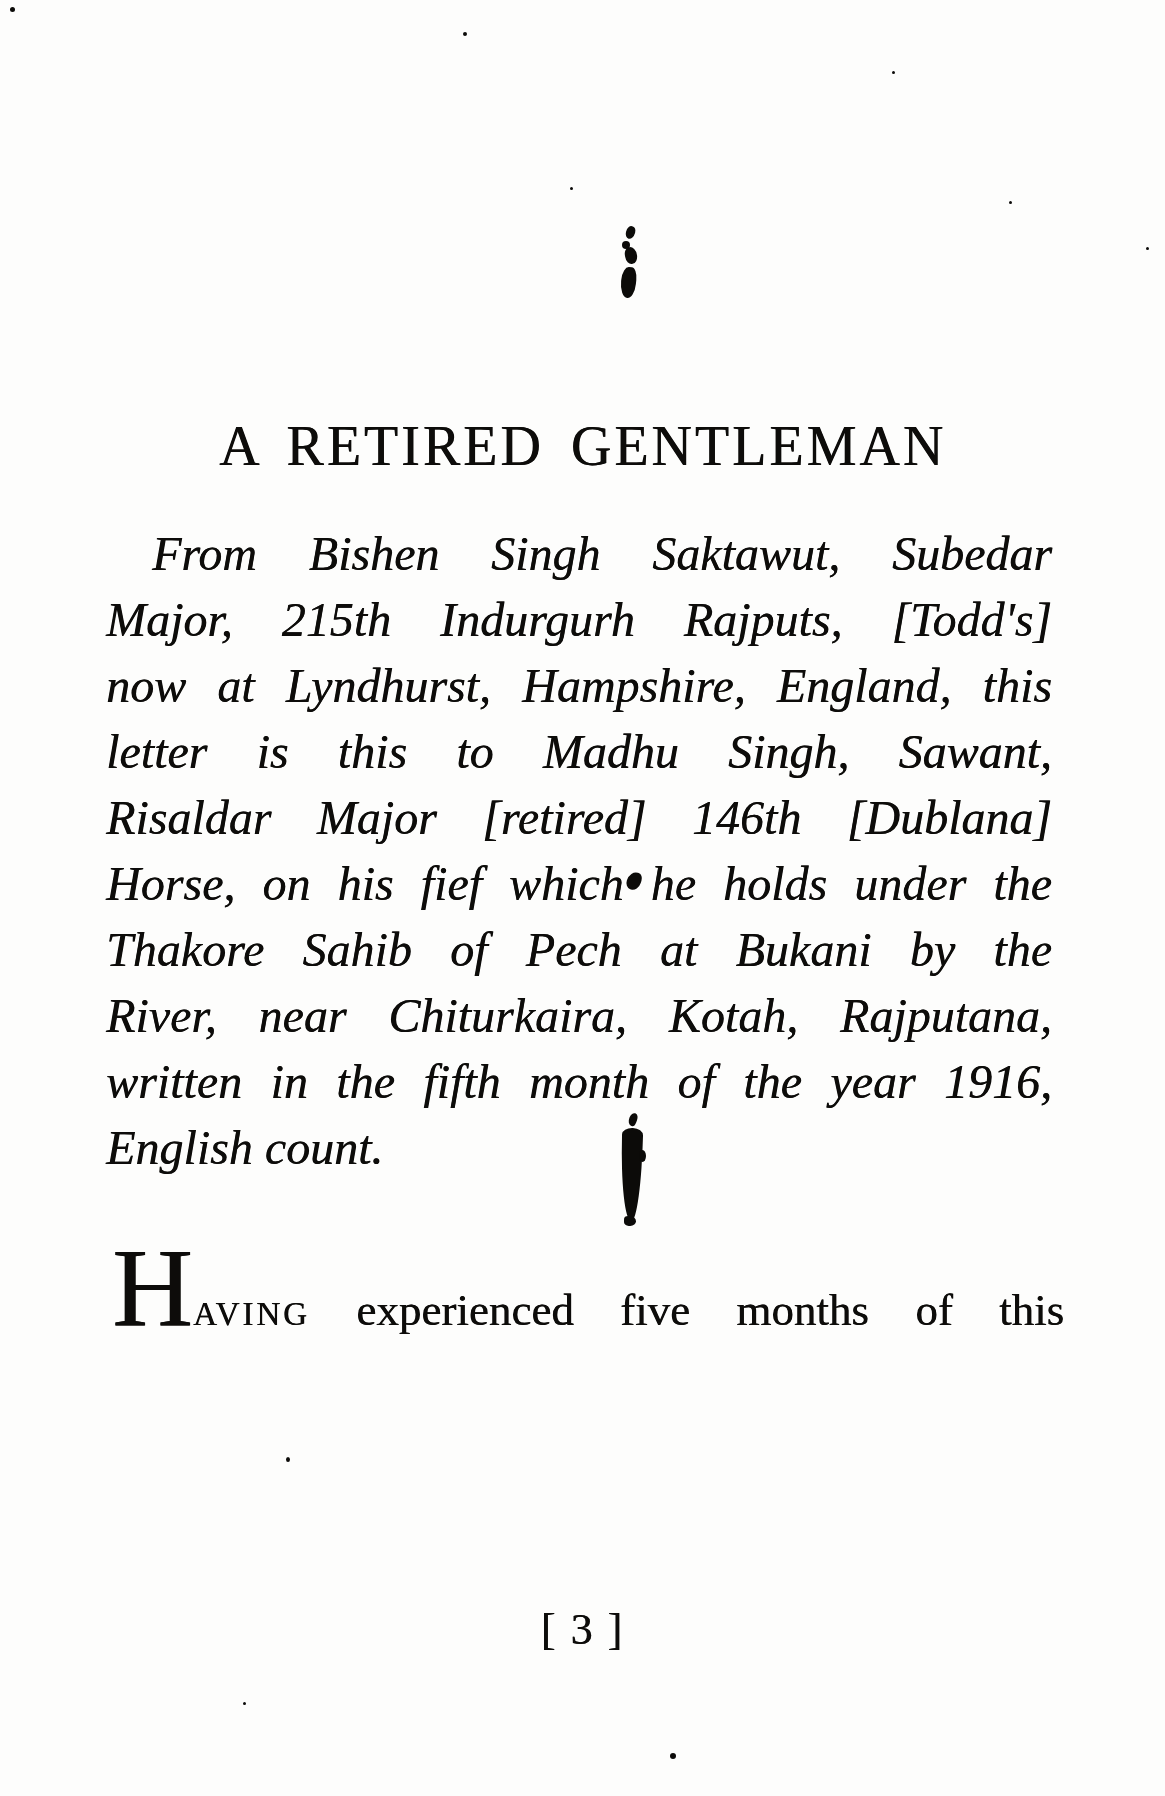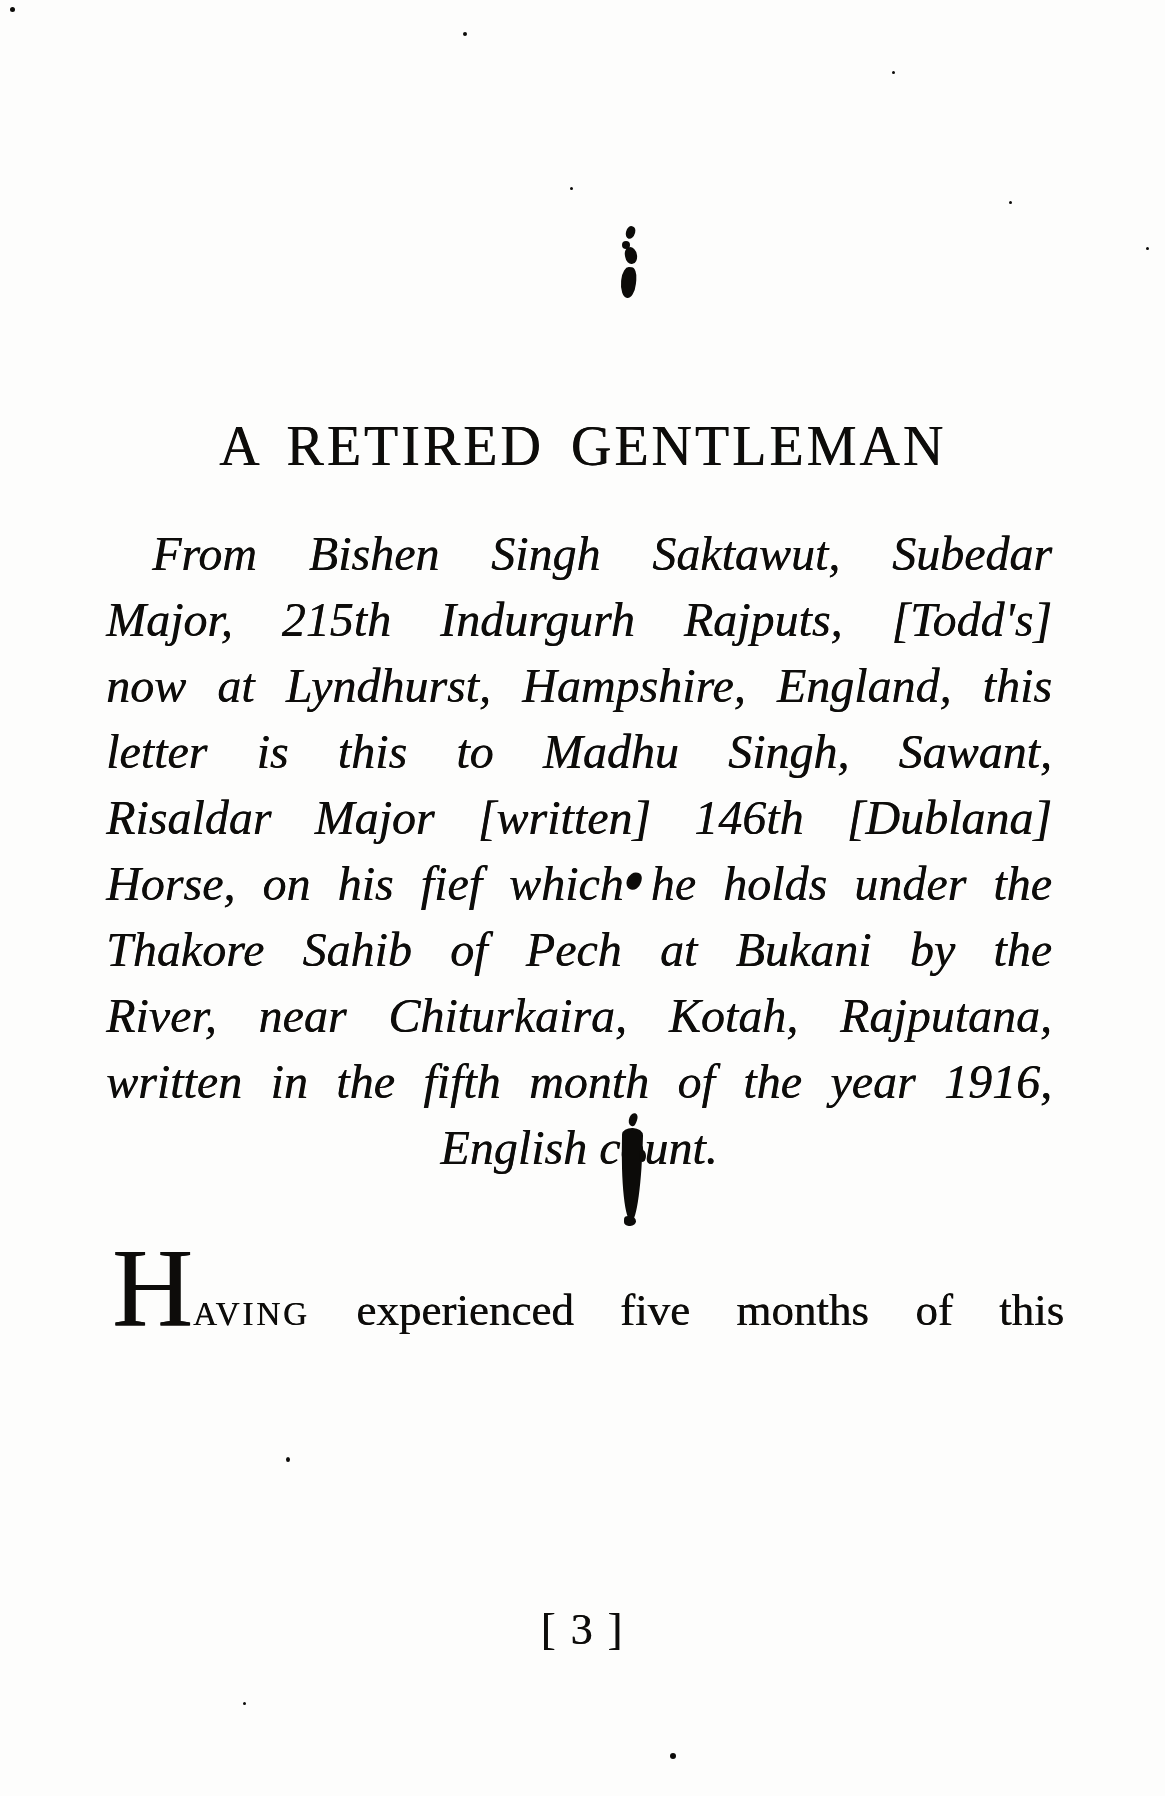--- a/index.html
+++ b/index.html
@@ -27,21 +27,20 @@
   .line {
     display:flex; justify-content:space-between; align-items:baseline;
     white-space:pre;
   }
   .line.plain { display:block; }
 
   .para-italic {
     position:absolute; left:106px; top:521px; width:946px;
     font-style:italic; font-size:48px;
     text-shadow:0.4px 0.3px 0 currentColor;
-    text-align:center;
   }
   .para-italic .line { height:66px; line-height:66px; }
   .para-italic .line:first-child { padding-left:46px; }
 
   .para-body {
     position:absolute; left:112px; top:1254px; width:952px;
     font-size:45px;
     text-shadow:0.5px 0.4px 0 currentColor;
   }
   .para-body .line { height:67px; line-height:67px; }
@@ -88,21 +87,21 @@
 
 <div class="page">
 
   <h1 class="title">A RETIRED GENTLEMAN</h1>
 
   <div class="para-italic">
       <div class="line"><span>From</span><span>Bishen</span><span>Singh</span><span>Saktawut,</span><span>Subedar</span></div>
       <div class="line"><span>Major,</span><span>215th</span><span>Indurgurh</span><span>Rajputs,</span><span>[Todd's]</span></div>
       <div class="line"><span>now</span><span>at</span><span>Lyndhurst,</span><span>Hampshire,</span><span>England,</span><span>this</span></div>
       <div class="line"><span>letter</span><span>is</span><span>this</span><span>to</span><span>Madhu</span><span>Singh,</span><span>Sawant,</span></div>
-      <div class="line"><span>Risaldar</span><span>Major</span><span>[written]</span><span>146th</span><span>[Dublana]</span></div>
+      <div class="line"><span>Risaldar</span><span>Major</span><span>[retired]</span><span>146th</span><span>[Dublana]</span></div>
       <div class="line"><span>Horse,</span><span>on</span><span>his</span><span>fief</span><span>which</span><span>he</span><span>holds</span><span>under</span><span>the</span></div>
       <div class="line"><span>Thakore</span><span>Sahib</span><span>of</span><span>Pech</span><span>at</span><span>Bukani</span><span>by</span><span>the</span></div>
       <div class="line"><span>River,</span><span>near</span><span>Chiturkaira,</span><span>Kotah,</span><span>Rajputana,</span></div>
       <div class="line"><span>written</span><span>in</span><span>the</span><span>fifth</span><span>month</span><span>of</span><span>the</span><span>year</span><span>1916,</span></div>
       <div class="line plain">English count.</div>
     </div>
 
   <div class="para-body">
     <div class="line body-first"><span class="having"><span class="dropcap">H</span><span class="sc">AVING</span></span><span>experienced</span><span>five</span><span>months</span><span>of</span><span>this</span></div>
   </div>

